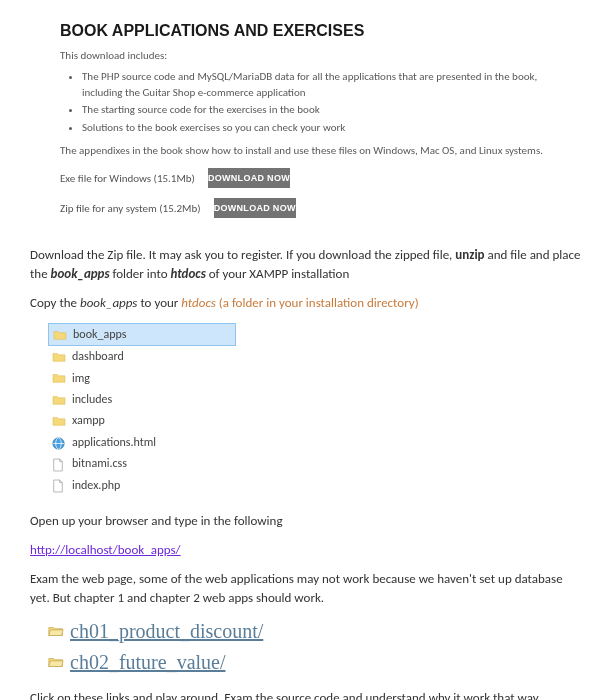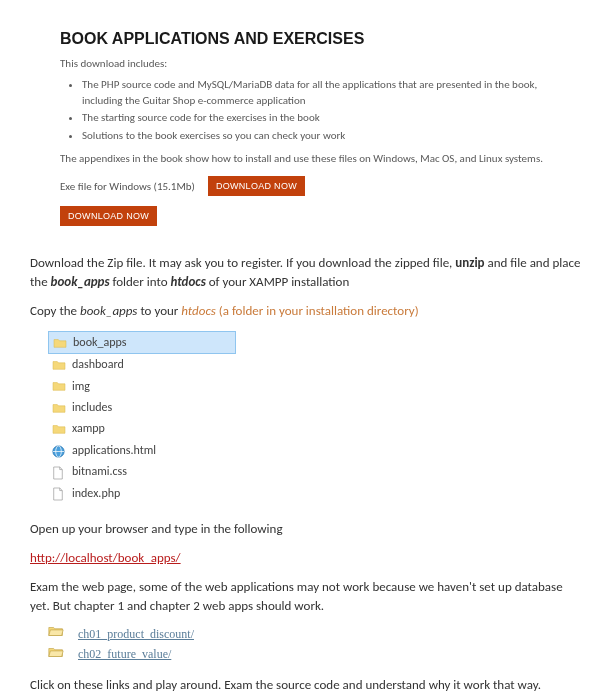--- a/index.html
+++ b/index.html
@@ -16,44 +16,43 @@
     background: #fff;
     padding: 8px 40px 18px 40px;
     margin-bottom: 10px;
   }
   .dark-box h1 {
     color: #1a1a1a;
     font-size: 16px;
     font-weight: bold;
     margin-bottom: 8px;
     font-family: Arial, sans-serif;
-    margin-top: 8px;
   }
   .dark-box p, .dark-box li {
     color: #5a5a5a;
     font-size: 11px;
     line-height: 1.4;
   }
   .dark-box ul {
     margin: 6px 0 8px 22px;
   }
   .dark-box li { margin-bottom: 2px; }
   .dl-row {
     display: flex;
     align-items: center;
     gap: 13px;
     margin-top: 10px;
   }
   .dl-row span { color: #555; font-size: 11px; }
   .dl-btn {
-    background: #c2410c;
+    background: #737373;
     color: #fff;
     font-size: 9px;
-    font-weight: normal;
-    padding: 5px 8px;
+    font-weight: bold;
+    padding: 5px 0;
     border: none;
     cursor: pointer;
     letter-spacing: 0.3px;
   }
   .content {
     padding: 0 10px;
     font-size: 13px;
     color: #333;
     line-height: 1.45;
   }
@@ -76,28 +75,28 @@
     background: #cee6fb;
     border: 1px solid #8fc5ef;
   }
   .ico {
     width: 14px;
     height: 12px;
     display: inline-block;
     flex-shrink: 0;
   }
   a.link {
-    color: #b91c1c;
+    color: #6d28d9;
   }
   .app-link-row {
     display: flex;
     align-items: center;
-    gap: 14px;
+    gap: 6px;
     margin: 2px 0 2px 18px;
-    font-size: 12px;
+    font-size: 20px;
     font-family: "Times New Roman", serif;
   }
   .app-link-row a {
     color: #5a7d99;
     text-decoration: underline;
   }
 </style>
 </head>
 <body>
 
@@ -108,20 +107,21 @@
     <li>The PHP source code and MySQL/MariaDB data for all the applications that are presented in the book, including the Guitar Shop e-commerce application</li>
     <li>The starting source code for the exercises in the book</li>
     <li>Solutions to the book exercises so you can check your work</li>
   </ul>
   <p>The appendixes in the book show how to install and use these files on Windows, Mac OS, and Linux systems.</p>
   <div class="dl-row">
     <span>Exe file for Windows (15.1Mb)</span>
     <button class="dl-btn">DOWNLOAD NOW</button>
   </div>
   <div class="dl-row">
+    <span>Zip file for any system (15.2Mb)</span>
     <button class="dl-btn">DOWNLOAD NOW</button>
   </div>
 </div>
 
 <div class="content">
 
   <p>
     <span>Download the Zip file. It may ask you to register. If you download the zipped file, </span><b>unzip</b><span> and file and place the </span><b><i>book_apps</i></b><span> folder into </span><b><i>htdocs</i></b><span> of your XAMPP installation</span>
   </p>
 

